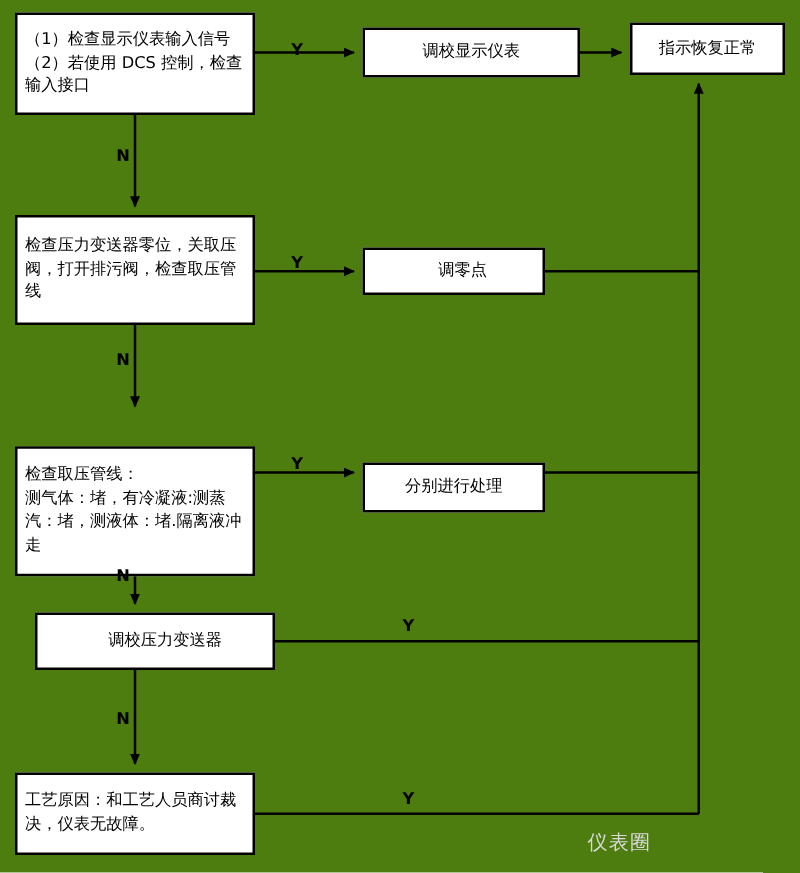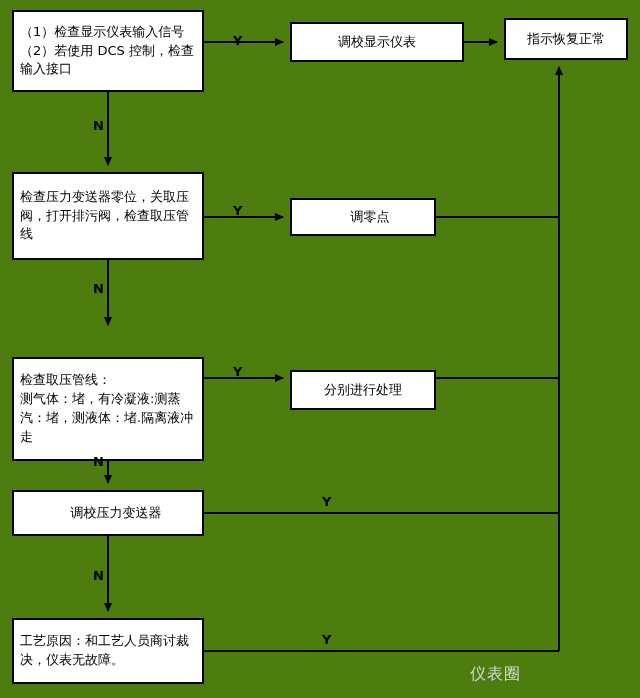--- a/index.html
+++ b/index.html
@@ -104,21 +104,21 @@
 
   <div class="node left" style="left:12px; top:172px; width:192px; height:88px;">检查压力变送器零位，关取压阀，打开排污阀，检查取压管线</div>
 
   <div class="node" style="left:290px; top:198px; width:146px; height:38px;padding-left:20px;">调零点</div>
 
   <div class="node left" style="left:12px; top:332px; width:192px; height:104px;margin-top:25px;">检查取压管线：
 测气体：堵，有冷凝液:测蒸汽：堵，测液体：堵.隔离液冲走</div>
 
   <div class="node" style="left:290px; top:358px; width:146px; height:40px;margin-top:12px;">分别进行处理</div>
 
-  <div class="node" style="left:12px; top:490px; width:192px; height:46px;padding-left:22px;">调校压力变送器</div>
+  <div class="node" style="left:28px; top:490px; width:192px; height:46px;padding-left:22px;">调校压力变送器</div>
 
   <div class="node left" style="left:12px; top:618px; width:192px; height:66px;">工艺原因：和工艺人员商讨裁决，仪表无故障。</div>
 
   <div class="edge-label" style="left:233px; top:33px;">Y</div>
   <div class="edge-label" style="left:93px; top:118px;">N</div>
   <div class="edge-label" style="left:233px; top:203px;">Y</div>
   <div class="edge-label" style="left:93px; top:281px;">N</div>
   <div class="edge-label" style="left:233px; top:364px;">Y</div>
   <div class="edge-label" style="left:93px; top:454px;">N</div>
   <div class="edge-label" style="left:322px; top:494px;">Y</div>

